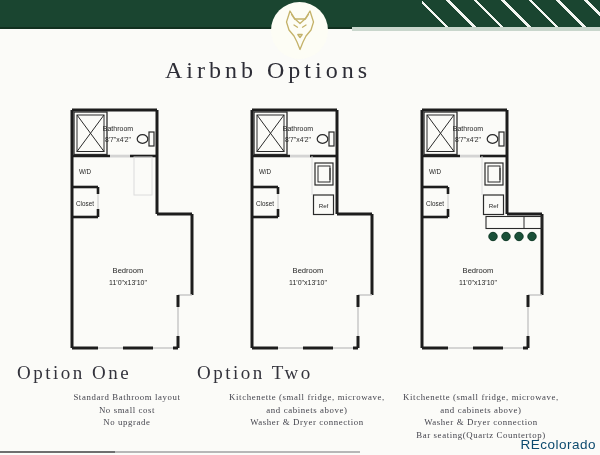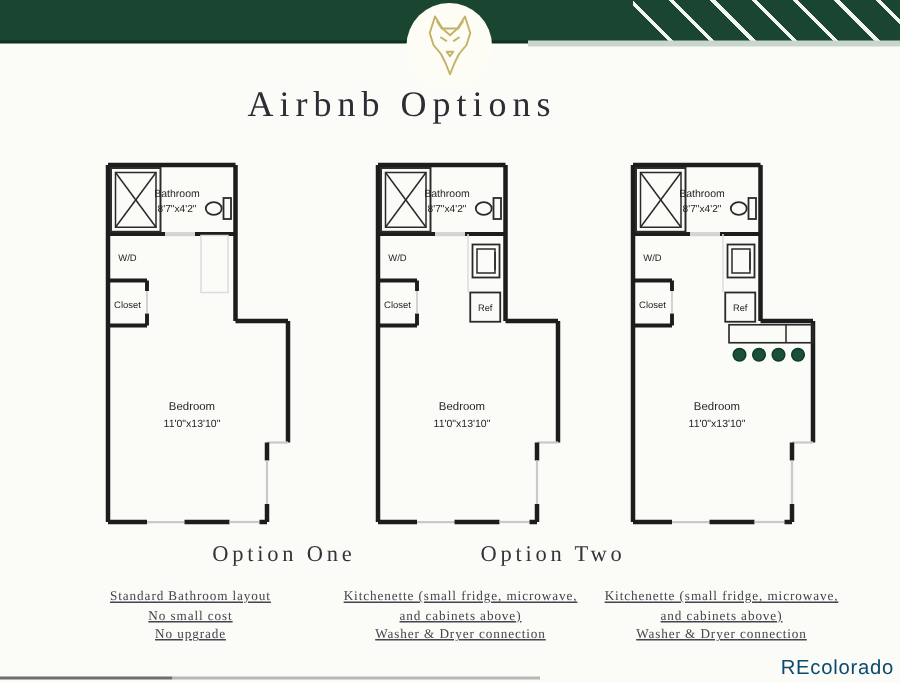--- a/index.html
+++ b/index.html
@@ -11,25 +11,25 @@
      background:repeating-linear-gradient(45deg,rgba(0,0,0,0) 0 17px,#f3f6f1 17px 19.5px);}
   .header-edge-dark{position:absolute;left:0;top:27px;width:352px;height:1.5px;background:#11301f;}
   .header-accent{position:absolute;left:352px;top:27px;width:248px;height:3.5px;background:#c9d6cc;}
   .logo{position:absolute;left:271px;top:2px;width:57px;height:57px;border-radius:50%;
         background:#fdfdf5;display:flex;align-items:center;justify-content:center;}
   .title{position:absolute;left:0;top:57px;width:536px;margin:0;text-align:center;
          font-size:24px;font-weight:400;letter-spacing:4px;color:#2d2d36;}
   
   .plan-svg{position:absolute;top:106px;}
   .p0{left:68px;} .p1{left:248px;} .p2{left:418px;}
-  .opt-title{position:absolute;top:362px;width:220px;margin:0;text-align:right;
-             font-size:15px;font-weight:500;letter-spacing:2.5px;color:#33333c;}
+  .opt-title{position:absolute;top:362px;width:220px;margin:0;text-align:left;
+             font-size:19px;font-weight:500;letter-spacing:2.5px;color:#33333c;}
   .t0{left:17px;} .t1{left:197px;} .t2{left:371px;}
   .opt-desc{position:absolute;top:391px;width:220px;text-align:center;
-            font-size:8.8px;letter-spacing:0.6px;line-height:12.6px;color:#45454e;text-decoration:underline;}
+            font-size:8.8px;letter-spacing:0.6px;line-height:12.6px;color:#45454e;}
   
   .edge-line-dark{position:absolute;left:0;top:451px;width:115px;height:2px;background:#6f6f6f;}
   .edge-line-light{position:absolute;left:115px;top:451px;width:245px;height:2px;background:#b7b7b7;}
   .watermark{position:absolute;right:4px;top:437px;font-family:Liberation Sans, sans-serif;
              font-size:13.5px;color:#0c4a6e;letter-spacing:0.5px;}
   svg text{font-family:"Liberation Sans",sans-serif;fill:#1f1f1f;}
 </style>
 </head>
 <body>
 
@@ -193,19 +193,20 @@
     </div>
   <div class="opt-desc t1">
       <div>Kitchenette (small fridge, microwave,</div>
       <div>and cabinets above)</div>
       <div>Washer &amp; Dryer connection</div>
     </div>
   <div class="opt-desc t2">
       <div>Kitchenette (small fridge, microwave,</div>
       <div>and cabinets above)</div>
       <div>Washer &amp; Dryer connection</div>
+      <div>Bar seating(Quartz Countertop)</div>
     </div>
 
   <div class="edge-line-dark"></div>
   <div class="edge-line-light"></div>
   <div class="watermark">REcolorado</div>
 
 </div>
 
 </body></html>

